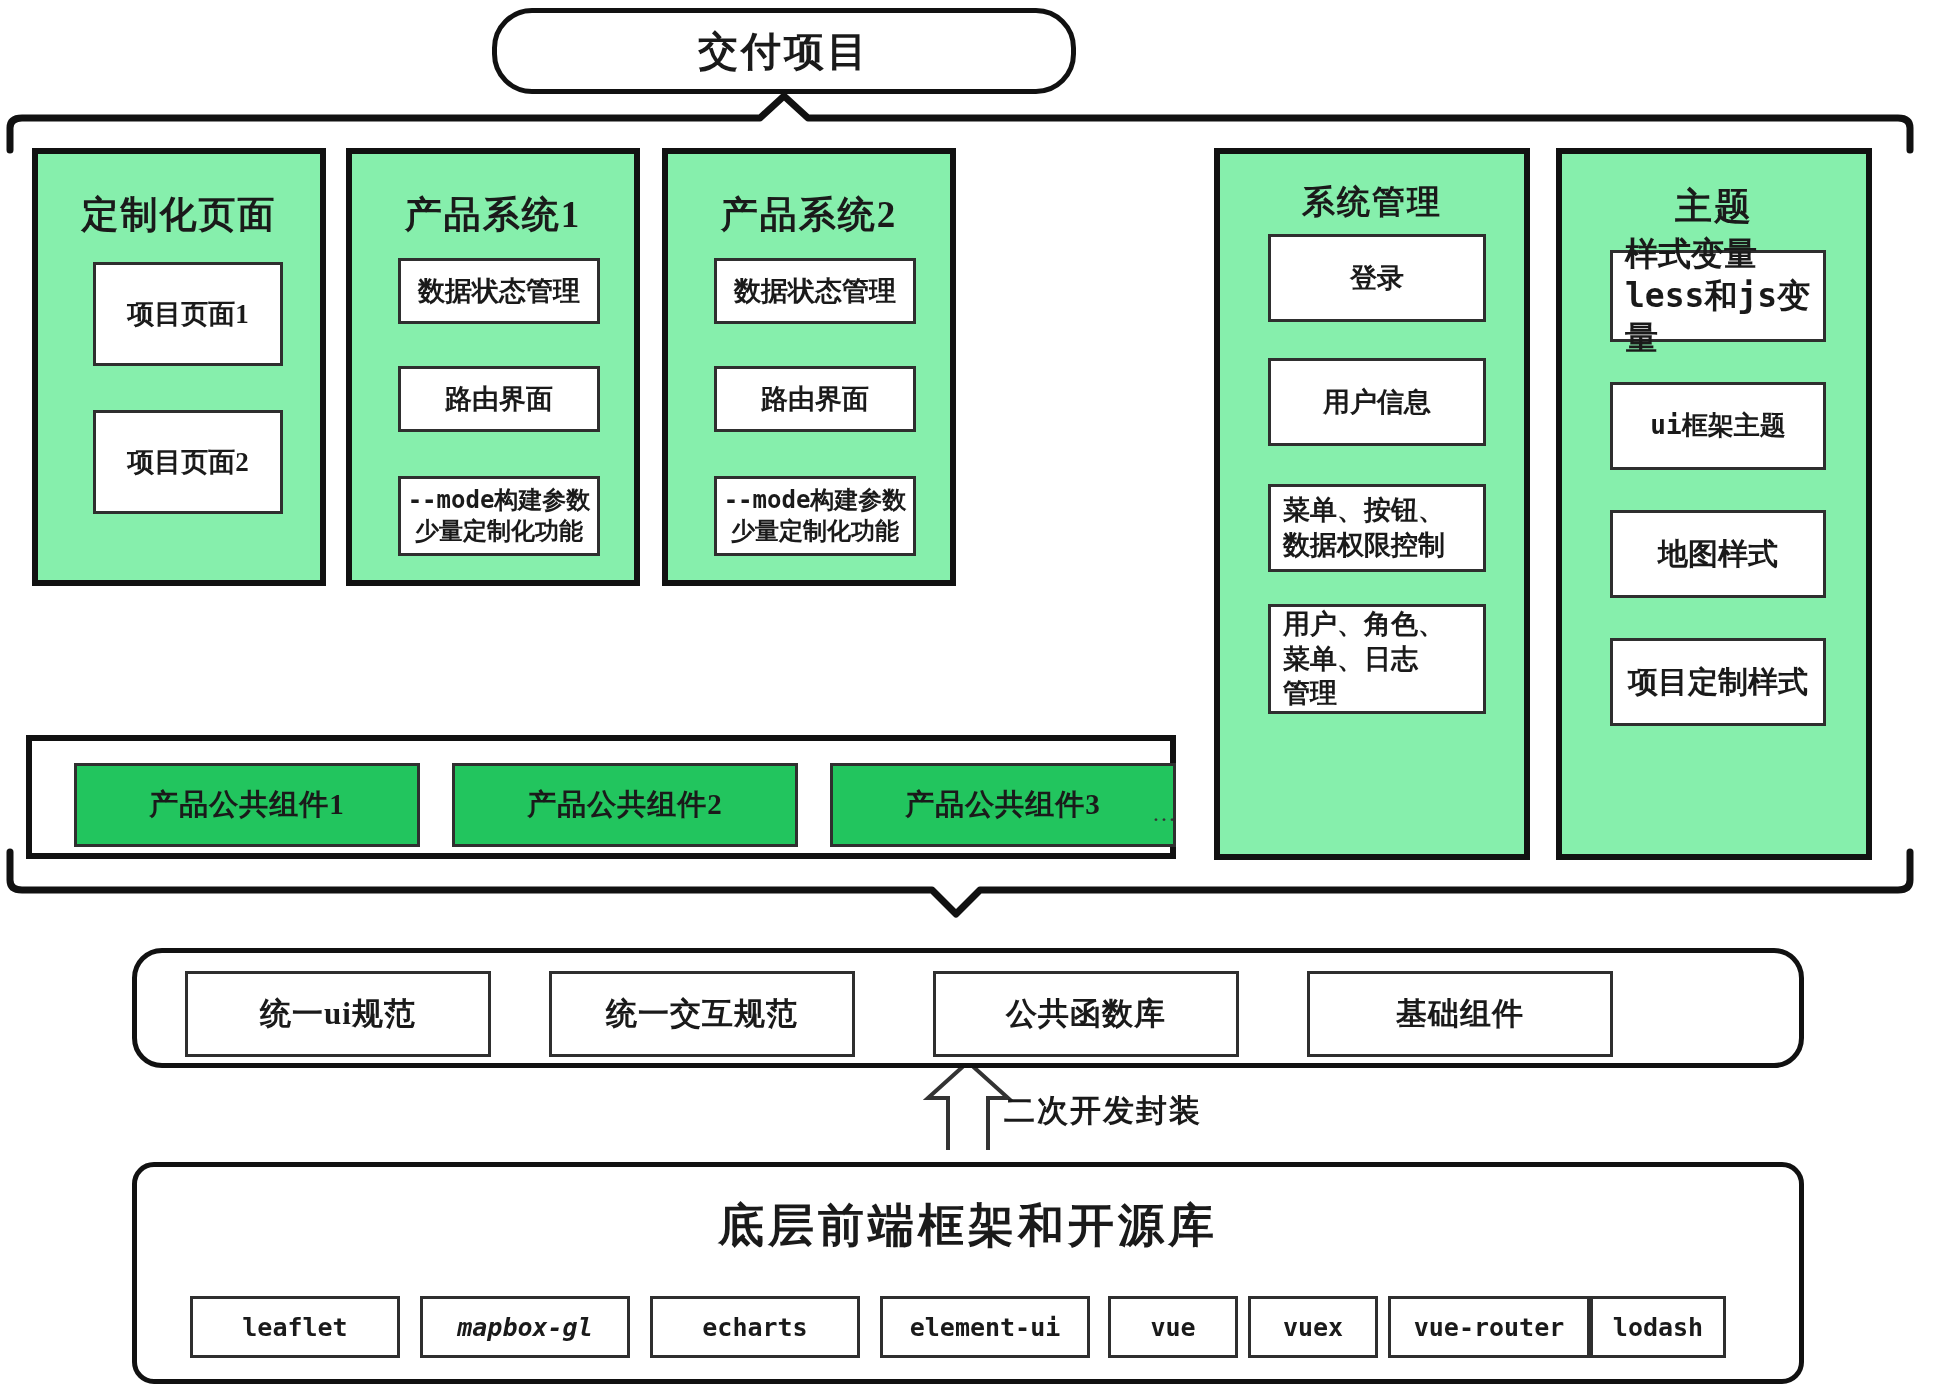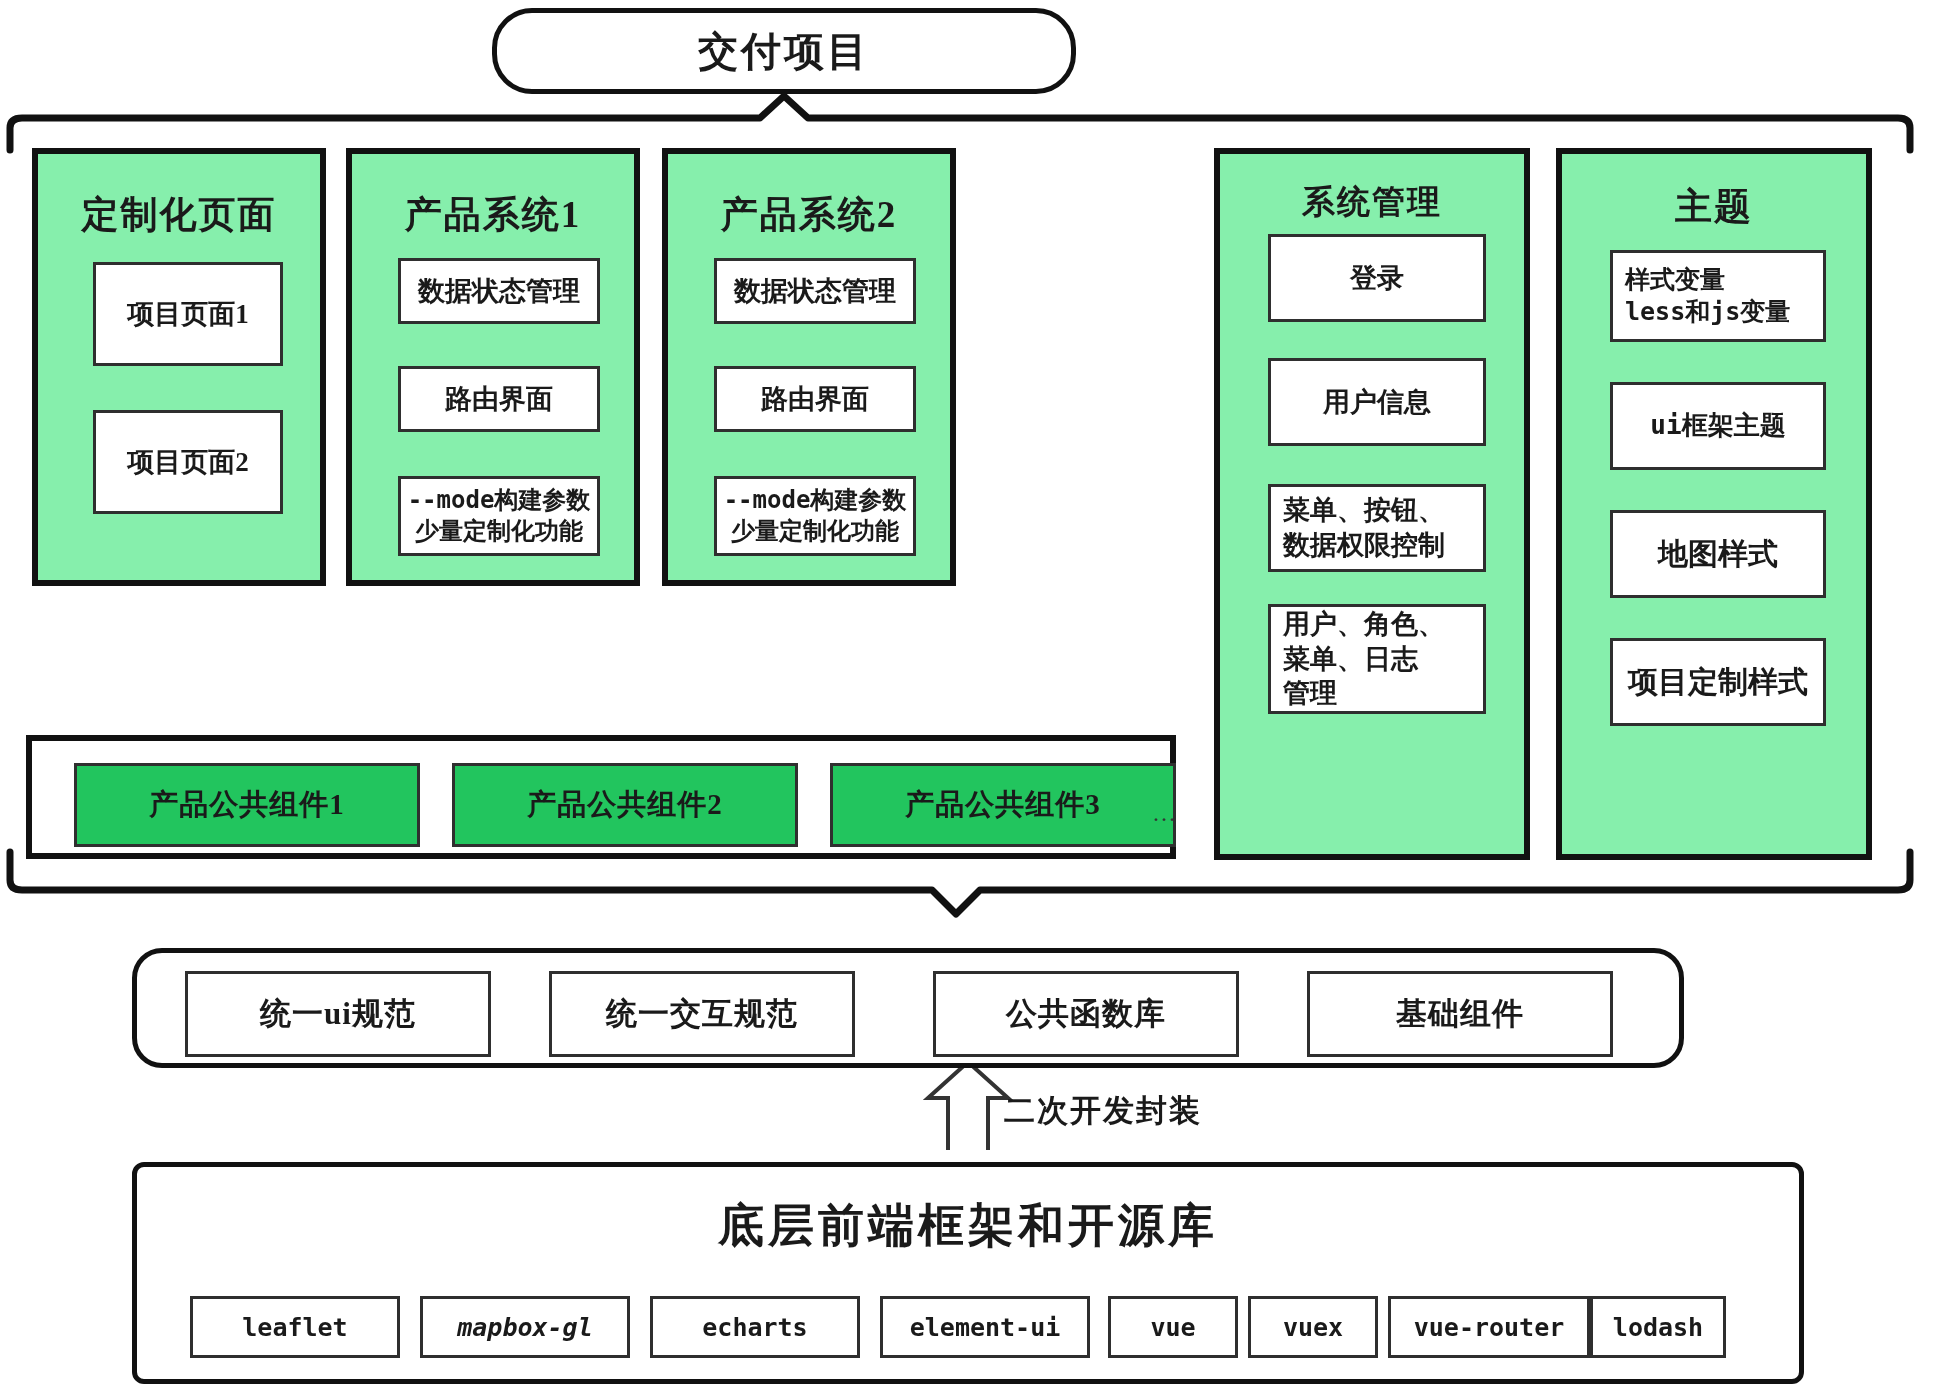--- a/index.html
+++ b/index.html
@@ -48,36 +48,36 @@
   #common-strip{left:26px;top:735px;width:1150px;height:124px;border:6px solid #111;background:#fff;}
   .cc{
     position:absolute;top:22px;height:78px;border:3px solid #2f2f2f;background:#22c55e;
     display:flex;align-items:center;justify-content:center;
     font-size:29px;font-weight:700;letter-spacing:1px;
   }
   #cc-ellipsis{position:absolute;left:1152px;top:800px;font-size:24px;letter-spacing:2px;color:#333;}
 
   
   #mid-layer{
-    left:132px;top:948px;width:1552px;height:120px;
+    left:132px;top:948px;width:1672px;height:120px;
     border:5px solid #111;border-radius:30px;background:#fff;
   }
   .mid-item{
     position:absolute;top:18px;height:80px;border:3px solid #2f2f2f;background:#fff;
     display:flex;align-items:center;justify-content:center;
     font-size:31px;font-weight:700;letter-spacing:1px;
   }
 
   
   #arrow-label{position:absolute;left:1004px;top:1090px;font-size:31px;font-weight:700;letter-spacing:2px;}
 
   
   #bottom-layer{
     left:132px;top:1162px;width:1672px;height:222px;
-    border:5px solid #111;border-radius:12px;background:#fff;
+    border:5px solid #111;border-radius:22px;background:#fff;
   }
   #bottom-title{
     position:absolute;left:0;right:0;top:28px;text-align:center;
     font-size:46px;font-weight:700;letter-spacing:4px;
   }
   .lib{
     position:absolute;top:1296px;height:56px;
     border:3px solid #2f2f2f;background:#fff;
     display:flex;align-items:center;justify-content:center;
     font-family:"DejaVu Sans Mono","Liberation Mono",monospace;
@@ -130,21 +130,21 @@
     <div class="sub" style="left:48px;top:204px;width:218px;height:88px;">用户信息</div>
     <div class="sub lt" style="left:48px;top:450px;width:218px;height:110px;white-space:pre-line;">用户、角色、
 菜单、日志
 管理</div>
     <div class="sub lt" style="left:48px;top:330px;width:218px;height:88px;white-space:pre-line;">菜单、按钮、
 数据权限控制</div>
   </div>
 
   <div class="col" style="left:1556px;top:148px;width:316px;height:712px;">
     <div class="col-title" style="top:28px;">主题</div>
-    <div class="sub lt mono" style="left:48px;top:96px;width:216px;height:92px;white-space:pre-line;font-size:25px;">样式变量
+    <div class="sub lt mono" style="left:48px;top:96px;width:216px;height:92px;white-space:pre-line;font-size:33px;">样式变量
 less和js变量</div>
     <div class="sub mono" style="left:48px;top:228px;width:216px;height:88px;font-size:26px;">ui框架主题</div>
     <div class="sub serifbig" style="left:48px;top:356px;width:216px;height:88px;">地图样式</div>
     <div class="sub serifbig" style="left:48px;top:484px;width:216px;height:88px;">项目定制样式</div>
   </div>
 
   <div class="abs" id="common-strip">
     <div class="cc" style="left:42px;width:340px;">产品公共组件1</div>
     <div class="cc" style="left:420px;width:340px;">产品公共组件2</div>
     <div class="cc" style="left:798px;width:340px;">产品公共组件3</div>

